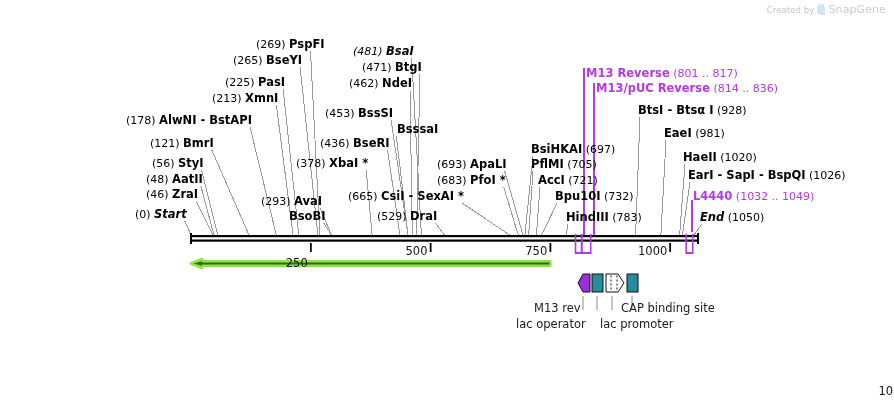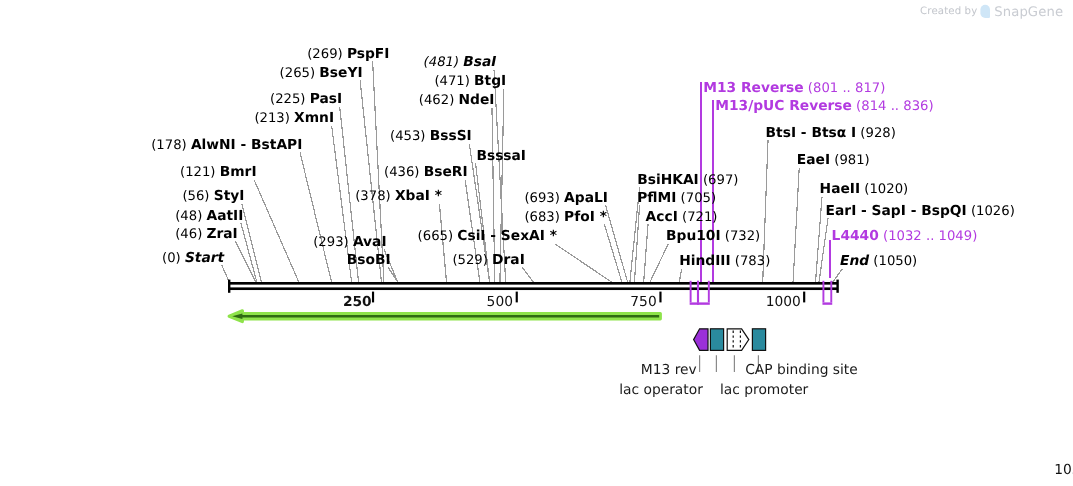--- a/index.html
+++ b/index.html
@@ -153,21 +153,21 @@
       <div class="lbl" style="left: 638px; top: 104px;"><span class="nm">BtsI  -  Btsα I</span><span class="pos">   (928)</span></div>
       <div class="lbl" style="left: 664px; top: 127px;"><span class="nm">EaeI</span><span class="pos">   (981)</span></div>
       <div class="lbl" style="left: 683px; top: 151px;"><span class="nm">HaeII</span><span class="pos">   (1020)</span></div>
       <div class="lbl" style="left: 688px; top: 169px;"><span class="nm">EarI  -  SapI  -  BspQI</span><span class="pos">   (1026)</span></div>
       <div class="lbl italic" style="left: 700px; top: 211px;"><span class="nm">End</span><span class="pos">   (1050)</span></div>
       <div class="lbl purple" style="left: 586px; top: 67px;"><span class="nm">M13 Reverse</span><span class="pos">  (801 .. 817)</span></div>
       <div class="lbl purple" style="left: 596px; top: 82px;"><span class="nm">M13/pUC Reverse</span><span class="pos">  (814 .. 836)</span></div>
       <div class="lbl purple" style="left: 693px; top: 190px;"><span class="nm">L4440</span><span class="pos">  (1032 .. 1049)</span></div>
     </div>
   <div id="ticks-layer">
-      <div class="tick-num" style="top: 244px; left: 285.762px; font-weight: bold;">250</div>
+      <div class="tick-num" style="top: 256px; left: 285.762px;">250</div>
       <div class="tick-num" style="top: 244px; left: 405.524px;">500</div>
       <div class="tick-num" style="top: 244px; left: 525.286px;">750</div>
       <div class="tick-num" style="top: 244px; left: 638.048px;">1000</div>
     </div>
   <div id="featlbl-layer">
       <div class="feat-lbl" style="left: 534px; top: 301px;">M13 rev</div>
       <div class="feat-lbl" style="left: 621px; top: 301px;">CAP binding site</div>
       <div class="feat-lbl" style="left: 516px; top: 317px;">lac operator</div>
       <div class="feat-lbl" style="left: 600px; top: 317px;">lac promoter</div>
     </div>

